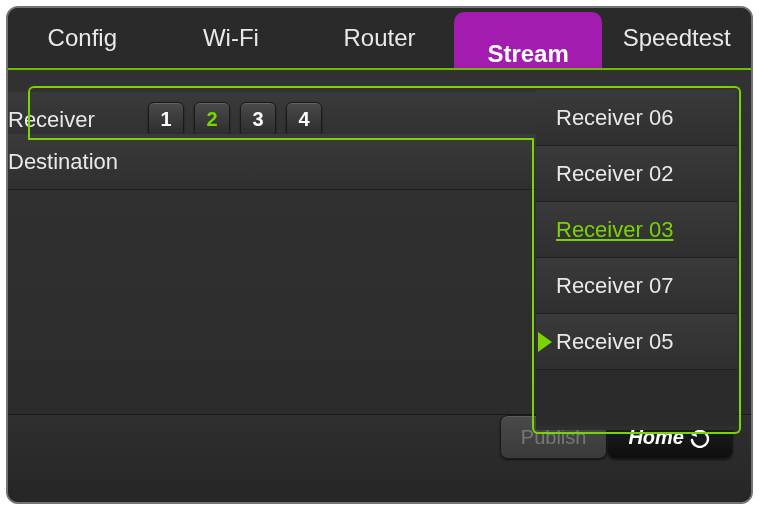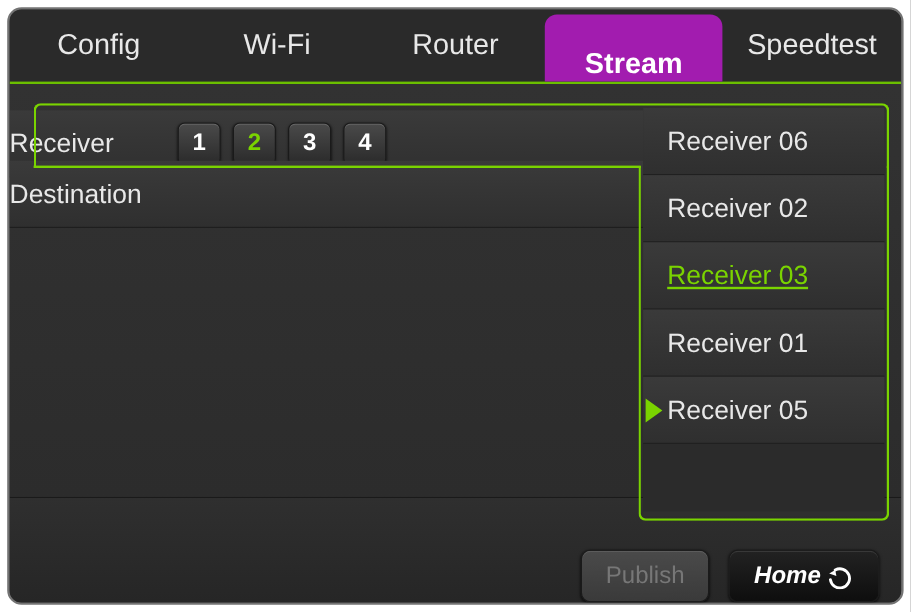--- a/index.html
+++ b/index.html
@@ -137,24 +137,23 @@
     border-top: 10px solid transparent;
     border-bottom: 10px solid transparent;
     border-left: 14px solid #7ad400;
   }
   
   .footer {
     height: 88px;
     background: linear-gradient(#2f2f2f, #262626);
     border-top: 1px solid #1a1a1a;
     display: flex;
-    align-items: flex-end;
+    align-items: flex-start;
     justify-content: flex-end;
     padding-right: 18px;
-    gap: 16px;
   }
   .btn {
     height: 44px;
     border-radius: 8px;
     padding: 0 20px;
     display: flex;
     align-items: center;
     justify-content: center;
     font-size: 20px;
     border: 1px solid #1a1a1a;
@@ -229,21 +228,21 @@
       <div class="dd-item">
           <span>Receiver 06</span>
         </div>
       <div class="dd-item">
           <span>Receiver 02</span>
         </div>
       <div class="dd-item selected">
           <span>Receiver 03</span>
         </div>
       <div class="dd-item">
-          <span>Receiver 01</span>
+          <span>Receiver 07</span>
         </div>
       <div class="dd-item current">
           <span>Receiver 05</span>
         </div>
       <div class="dd-item" style="background:#2b2b2b;border-bottom:none;"></div>
     </div>
 
     <div class="highlight-frame hf-a"></div>
     <div class="highlight-frame hf-b"></div>
     <div class="highlight-frame hf-c"></div>

